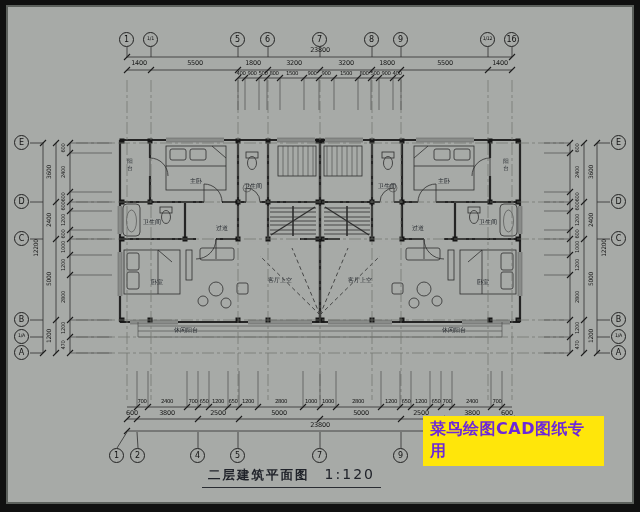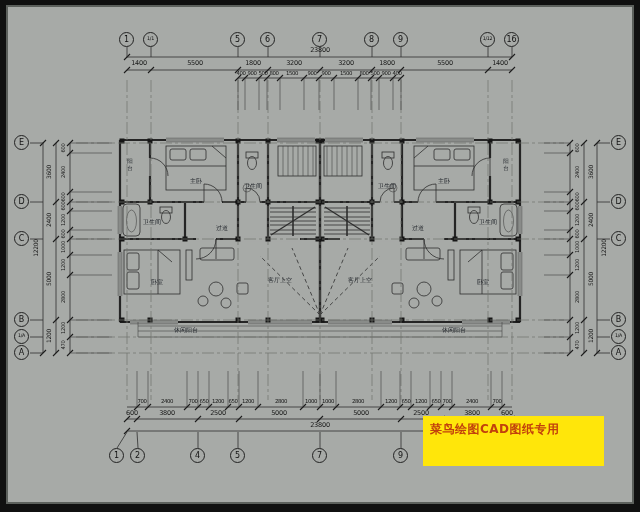--- a/index.html
+++ b/index.html
@@ -26,21 +26,21 @@
   .room.vert{width:8px;line-height:6.5px;font-size:5.5px;word-break:break-all;}
   
   #title{position:absolute;left:202px;top:464px;color:#20232a;border-bottom:1.6px solid #2a2d33;
          padding:0 6px 3px 6px;white-space:nowrap;}
   #title .t{font-size:12.5px;letter-spacing:2px;font-weight:bold;}
   #title .s{font-size:14px;letter-spacing:2px;margin-left:10px;font-weight:normal;}
   
   #wm{position:absolute;left:423px;top:416px;width:181px;height:50px;background:#ffe60a;
       box-sizing:border-box;padding:2px 7px;z-index:9;}
   #wm .l1{font-size:12.5px;font-weight:bold;color:#cf1d12;line-height:17px;letter-spacing:1px;}
-  #wm .l2{font-size:12px;font-weight:bold;color:#c2410c;line-height:22px;letter-spacing:0.5px;}
+  #wm .l2{font-size:16px;font-weight:bold;color:#6d28d9;line-height:22px;letter-spacing:0.5px;}
   svg .wall{stroke:#252525;stroke-width:2.2;fill:none;}
   svg .thin{stroke:#2d2d2d;stroke-width:0.8;fill:none;}
   svg .vthin{stroke:#3a3a3a;stroke-width:0.55;fill:none;}
   svg .col{fill:#161616;stroke:none;}
   svg .bgfill{fill:#a7aaa7;stroke:none;}
 </style>
 </head>
 <body>
 
 <div id="stage">
@@ -371,20 +371,24 @@
         <line x1="30" y1="337" x2="43" y2="337" style="stroke:#2d2d2d;stroke-width:0.8"></line>
         <line x1="30" y1="353" x2="43" y2="353" style="stroke:#2d2d2d;stroke-width:0.8"></line>
         <line x1="610" y1="143" x2="597" y2="143" style="stroke:#2d2d2d;stroke-width:0.8"></line>
         <line x1="610" y1="202" x2="597" y2="202" style="stroke:#2d2d2d;stroke-width:0.8"></line>
         <line x1="610" y1="239" x2="597" y2="239" style="stroke:#2d2d2d;stroke-width:0.8"></line>
         <line x1="610" y1="320" x2="597" y2="320" style="stroke:#2d2d2d;stroke-width:0.8"></line>
         <line x1="610" y1="337" x2="597" y2="337" style="stroke:#2d2d2d;stroke-width:0.8"></line>
         <line x1="610" y1="353" x2="597" y2="353" style="stroke:#2d2d2d;stroke-width:0.8"></line>
       </svg>
 
+    <div id="title">
+      <span class="t">二层建筑平面图</span>
+      <span class="s">1:120</span>
+    </div>
 
     <div id="wm">
       <div class="l2">菜鸟绘图CAD图纸专用</div>
     </div>
   <div class="dim" style="left: 305px; top: 46px;">23800</div>
       <div class="dim" style="left: 124px; top: 59px;">1400</div>
       <div class="dim" style="left: 180px; top: 59px;">5500</div>
       <div class="dim" style="left: 238px; top: 59px;">1800</div>
       <div class="dim" style="left: 279px; top: 59px;">3200</div>
       <div class="dim" style="left: 331px; top: 59px;">3200</div>

